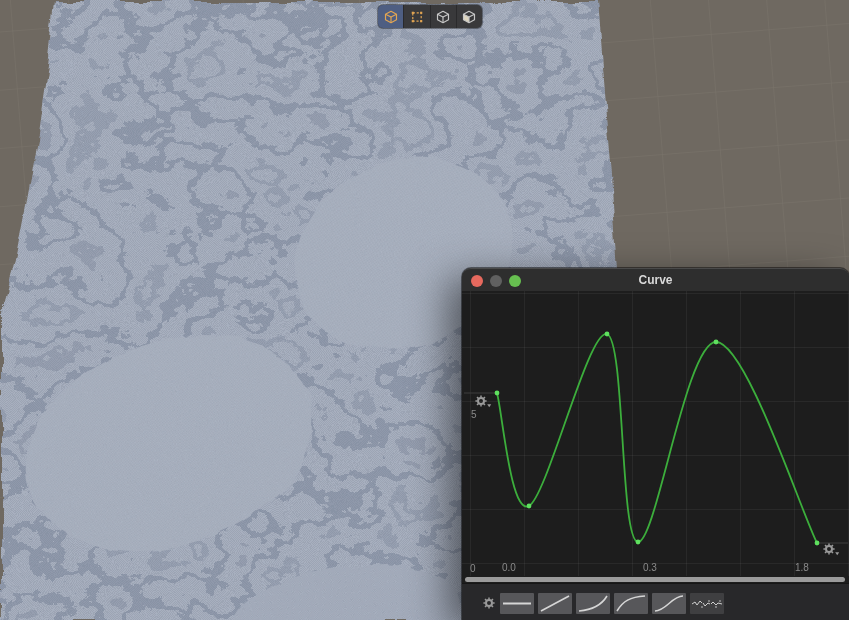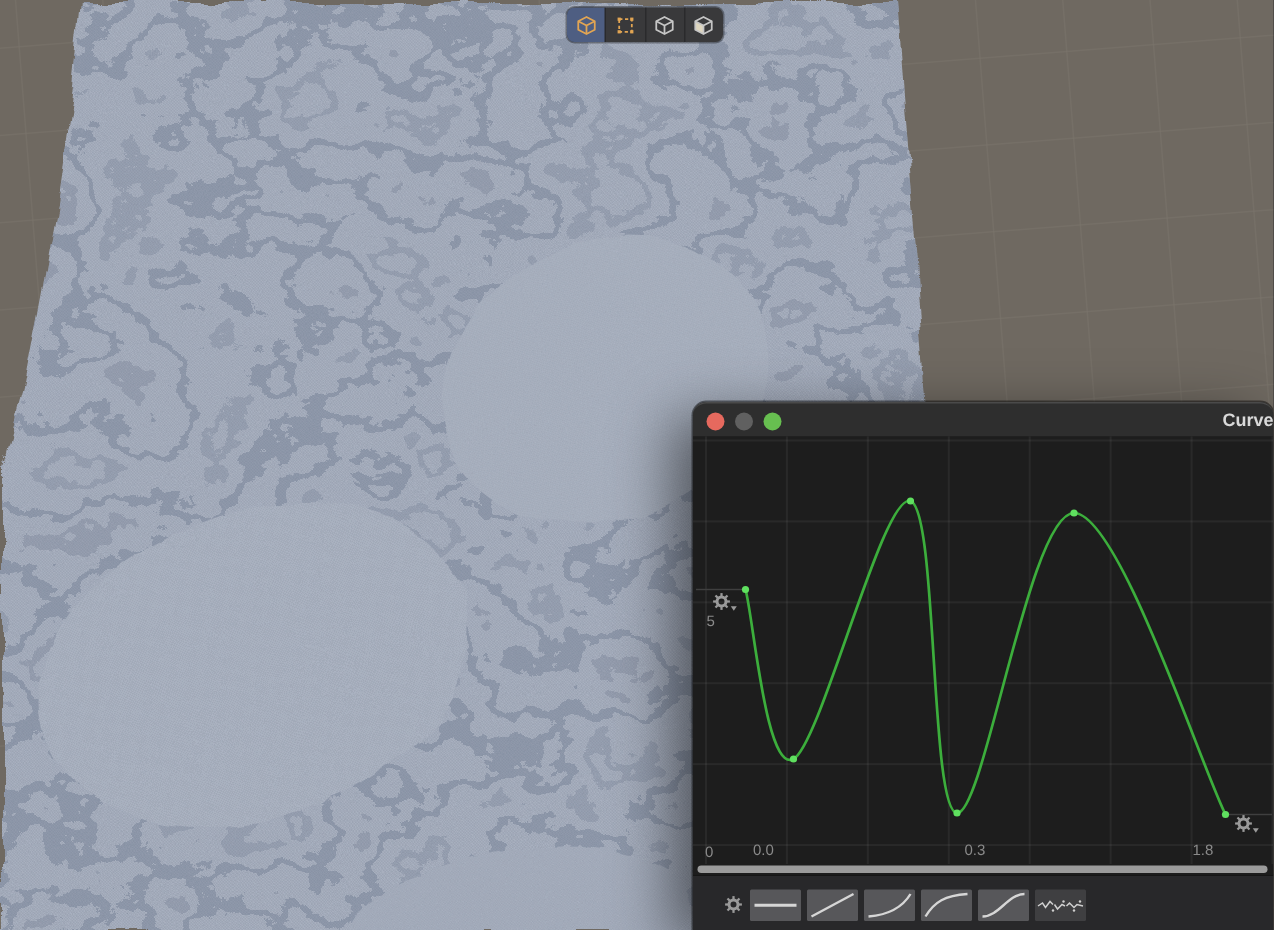--- a/index.html
+++ b/index.html
@@ -18,21 +18,21 @@
 
   
   .cwin{position:absolute;left:462px;top:268px;width:387px;height:352px;
     background:#1d1d1d;border-radius:9px 9px 0 0;
     box-shadow:-14px 10px 38px rgba(0,0,0,.5),0 0 0 1px rgba(0,0,0,.45);}
   .titlebar{position:absolute;left:0;top:0;width:100%;height:23px;background:#2e2e2e;
     border-radius:9px 9px 0 0;border-top:1px solid #4a4a4a;box-sizing:border-box;
     display:flex;align-items:center;}
   .lights{position:absolute;left:9px;top:0;height:23px;display:flex;align-items:center;gap:7px;}
   .light{width:12px;height:12px;border-radius:50%;cursor:pointer;}
-  .wtitle{width:100%;text-align:right;color:#d9d9d9;font-size:12px;font-weight:bold;}
+  .wtitle{width:100%;text-align:center;color:#d9d9d9;font-size:12px;font-weight:bold;}
 
   .plot{position:absolute;left:0;top:23px;width:387px;height:285px;background:#1d1d1d;
     background-image:
       repeating-linear-gradient(to right,rgba(255,255,255,0.05) 0 1px,transparent 1px 54px),
       repeating-linear-gradient(to bottom,rgba(255,255,255,0.05) 0 1px,transparent 1px 54px);
     background-position:8px 2px;}
   .axlabel{position:absolute;color:#8a8a8a;font-size:10px;line-height:12px;}
   .overlay{position:absolute;left:0;top:0;pointer-events:none;}
   .overlay .hot{pointer-events:auto;cursor:pointer;}
 

